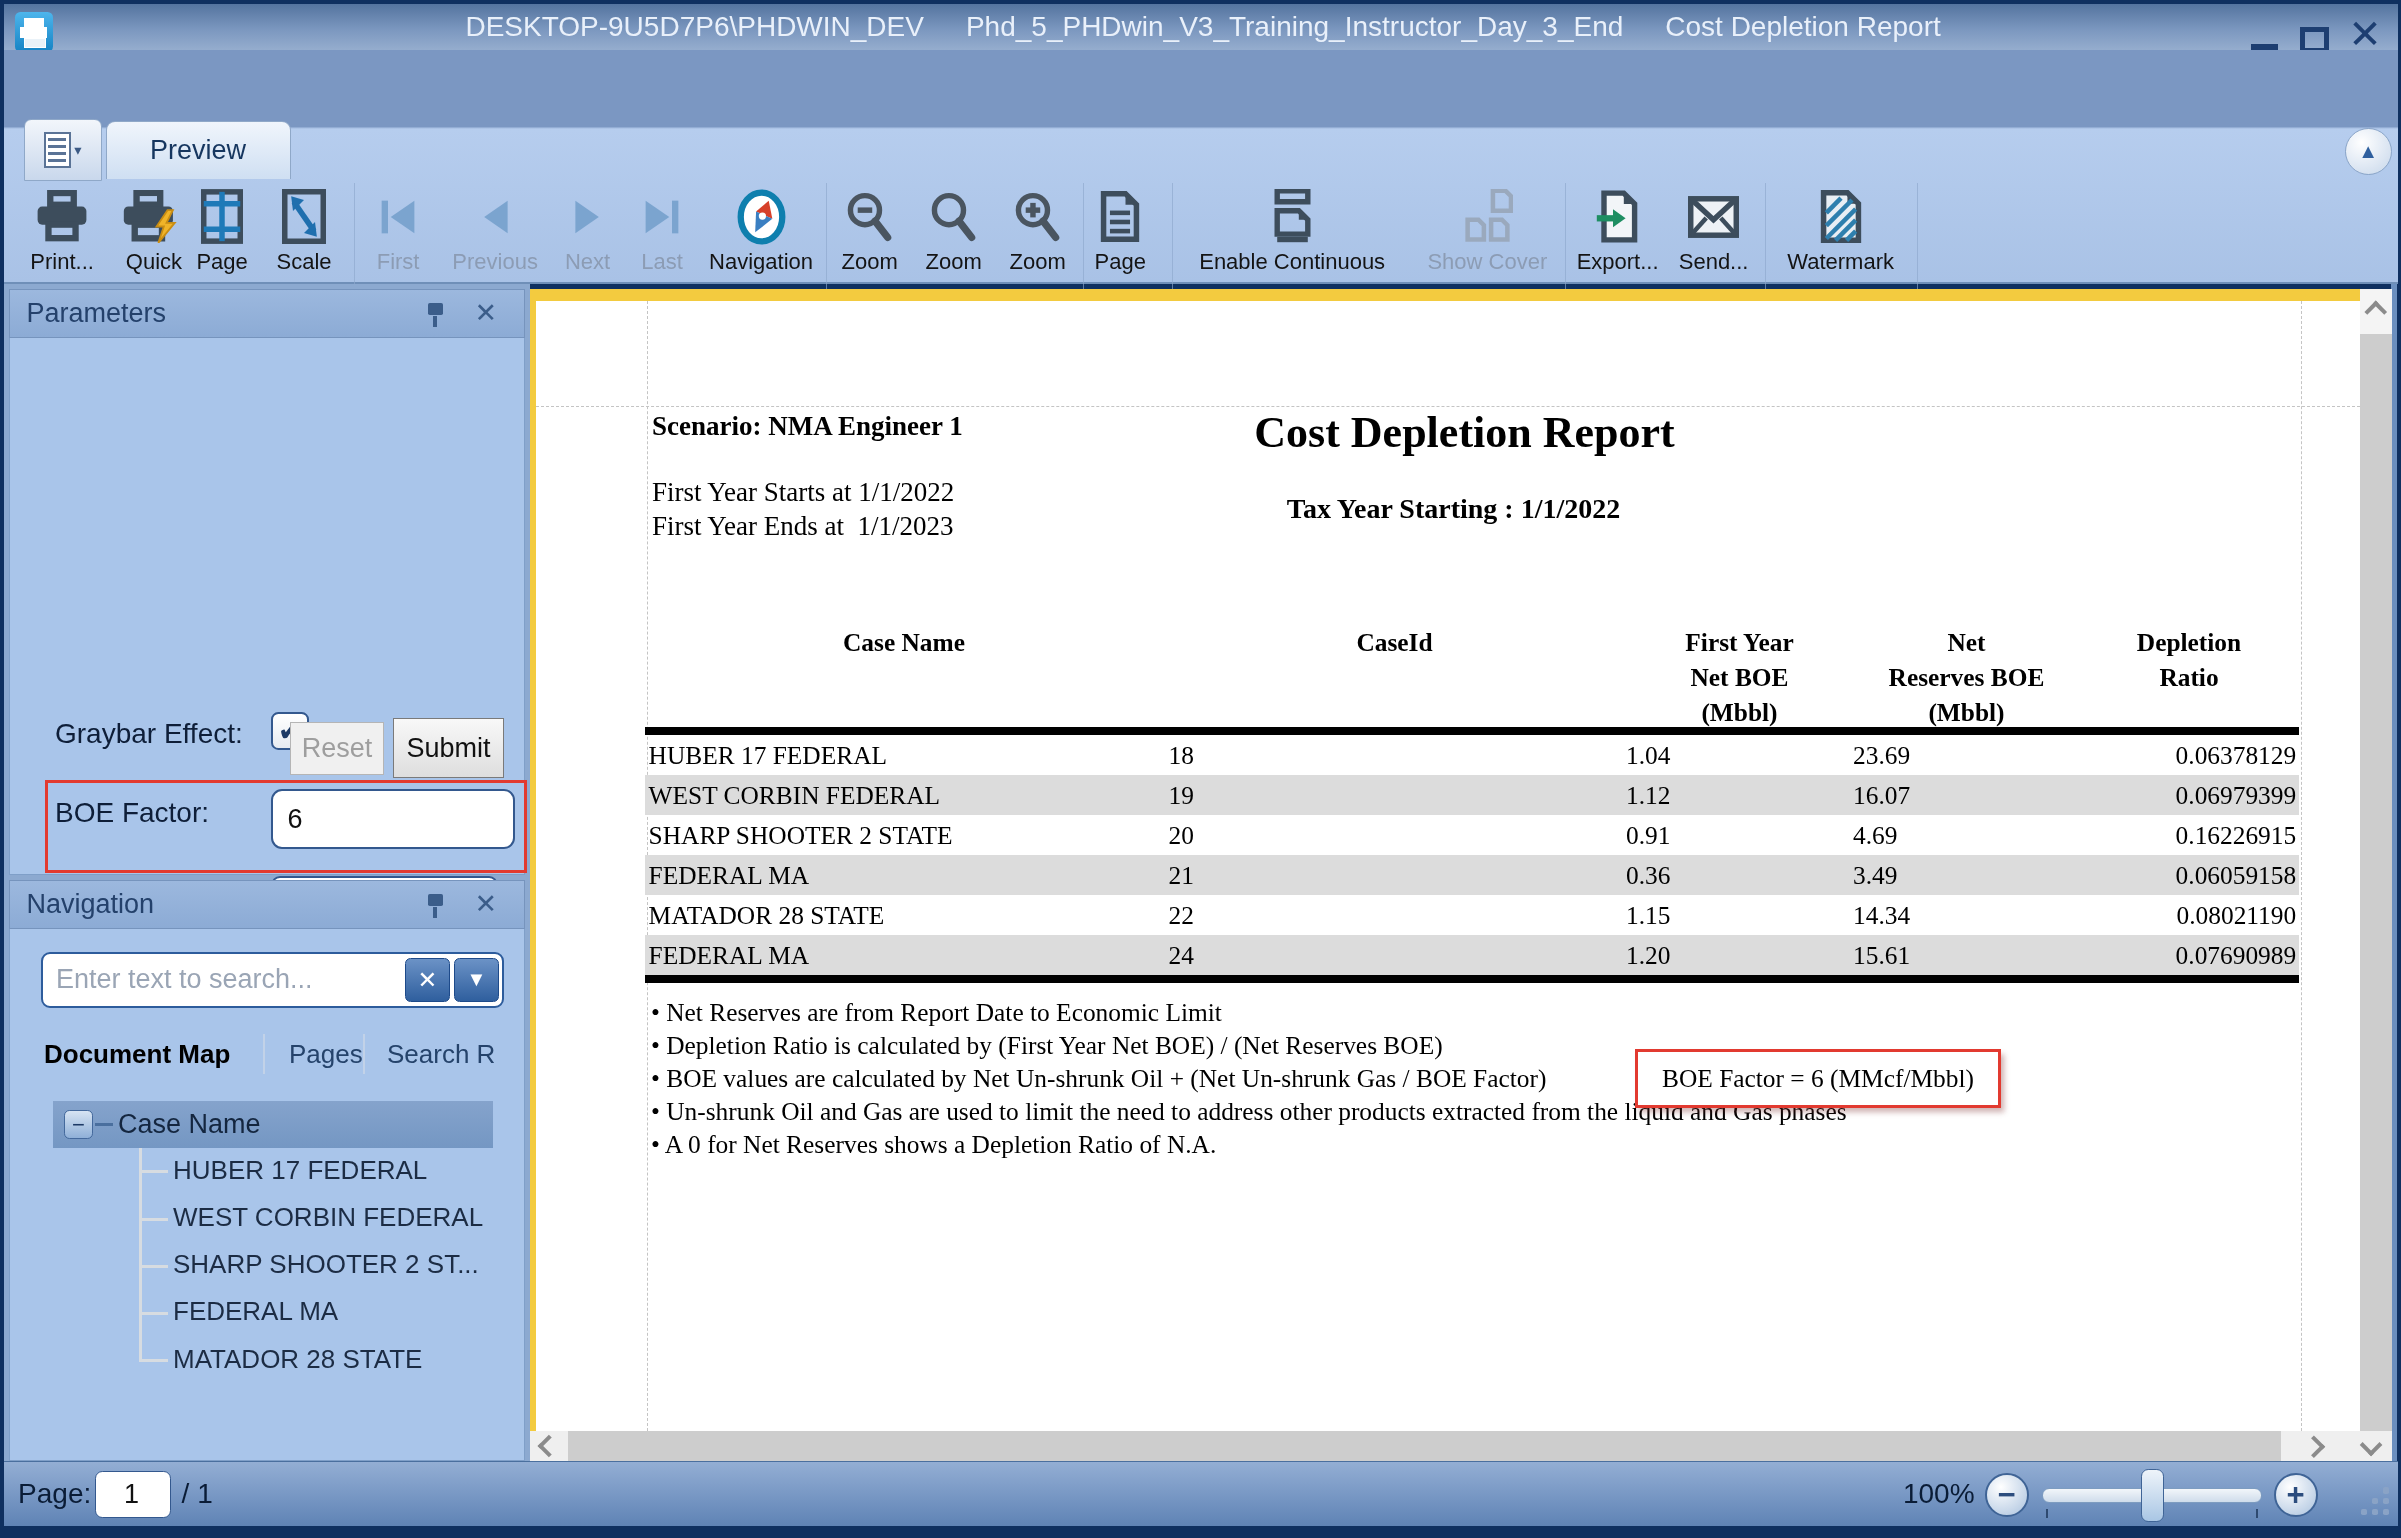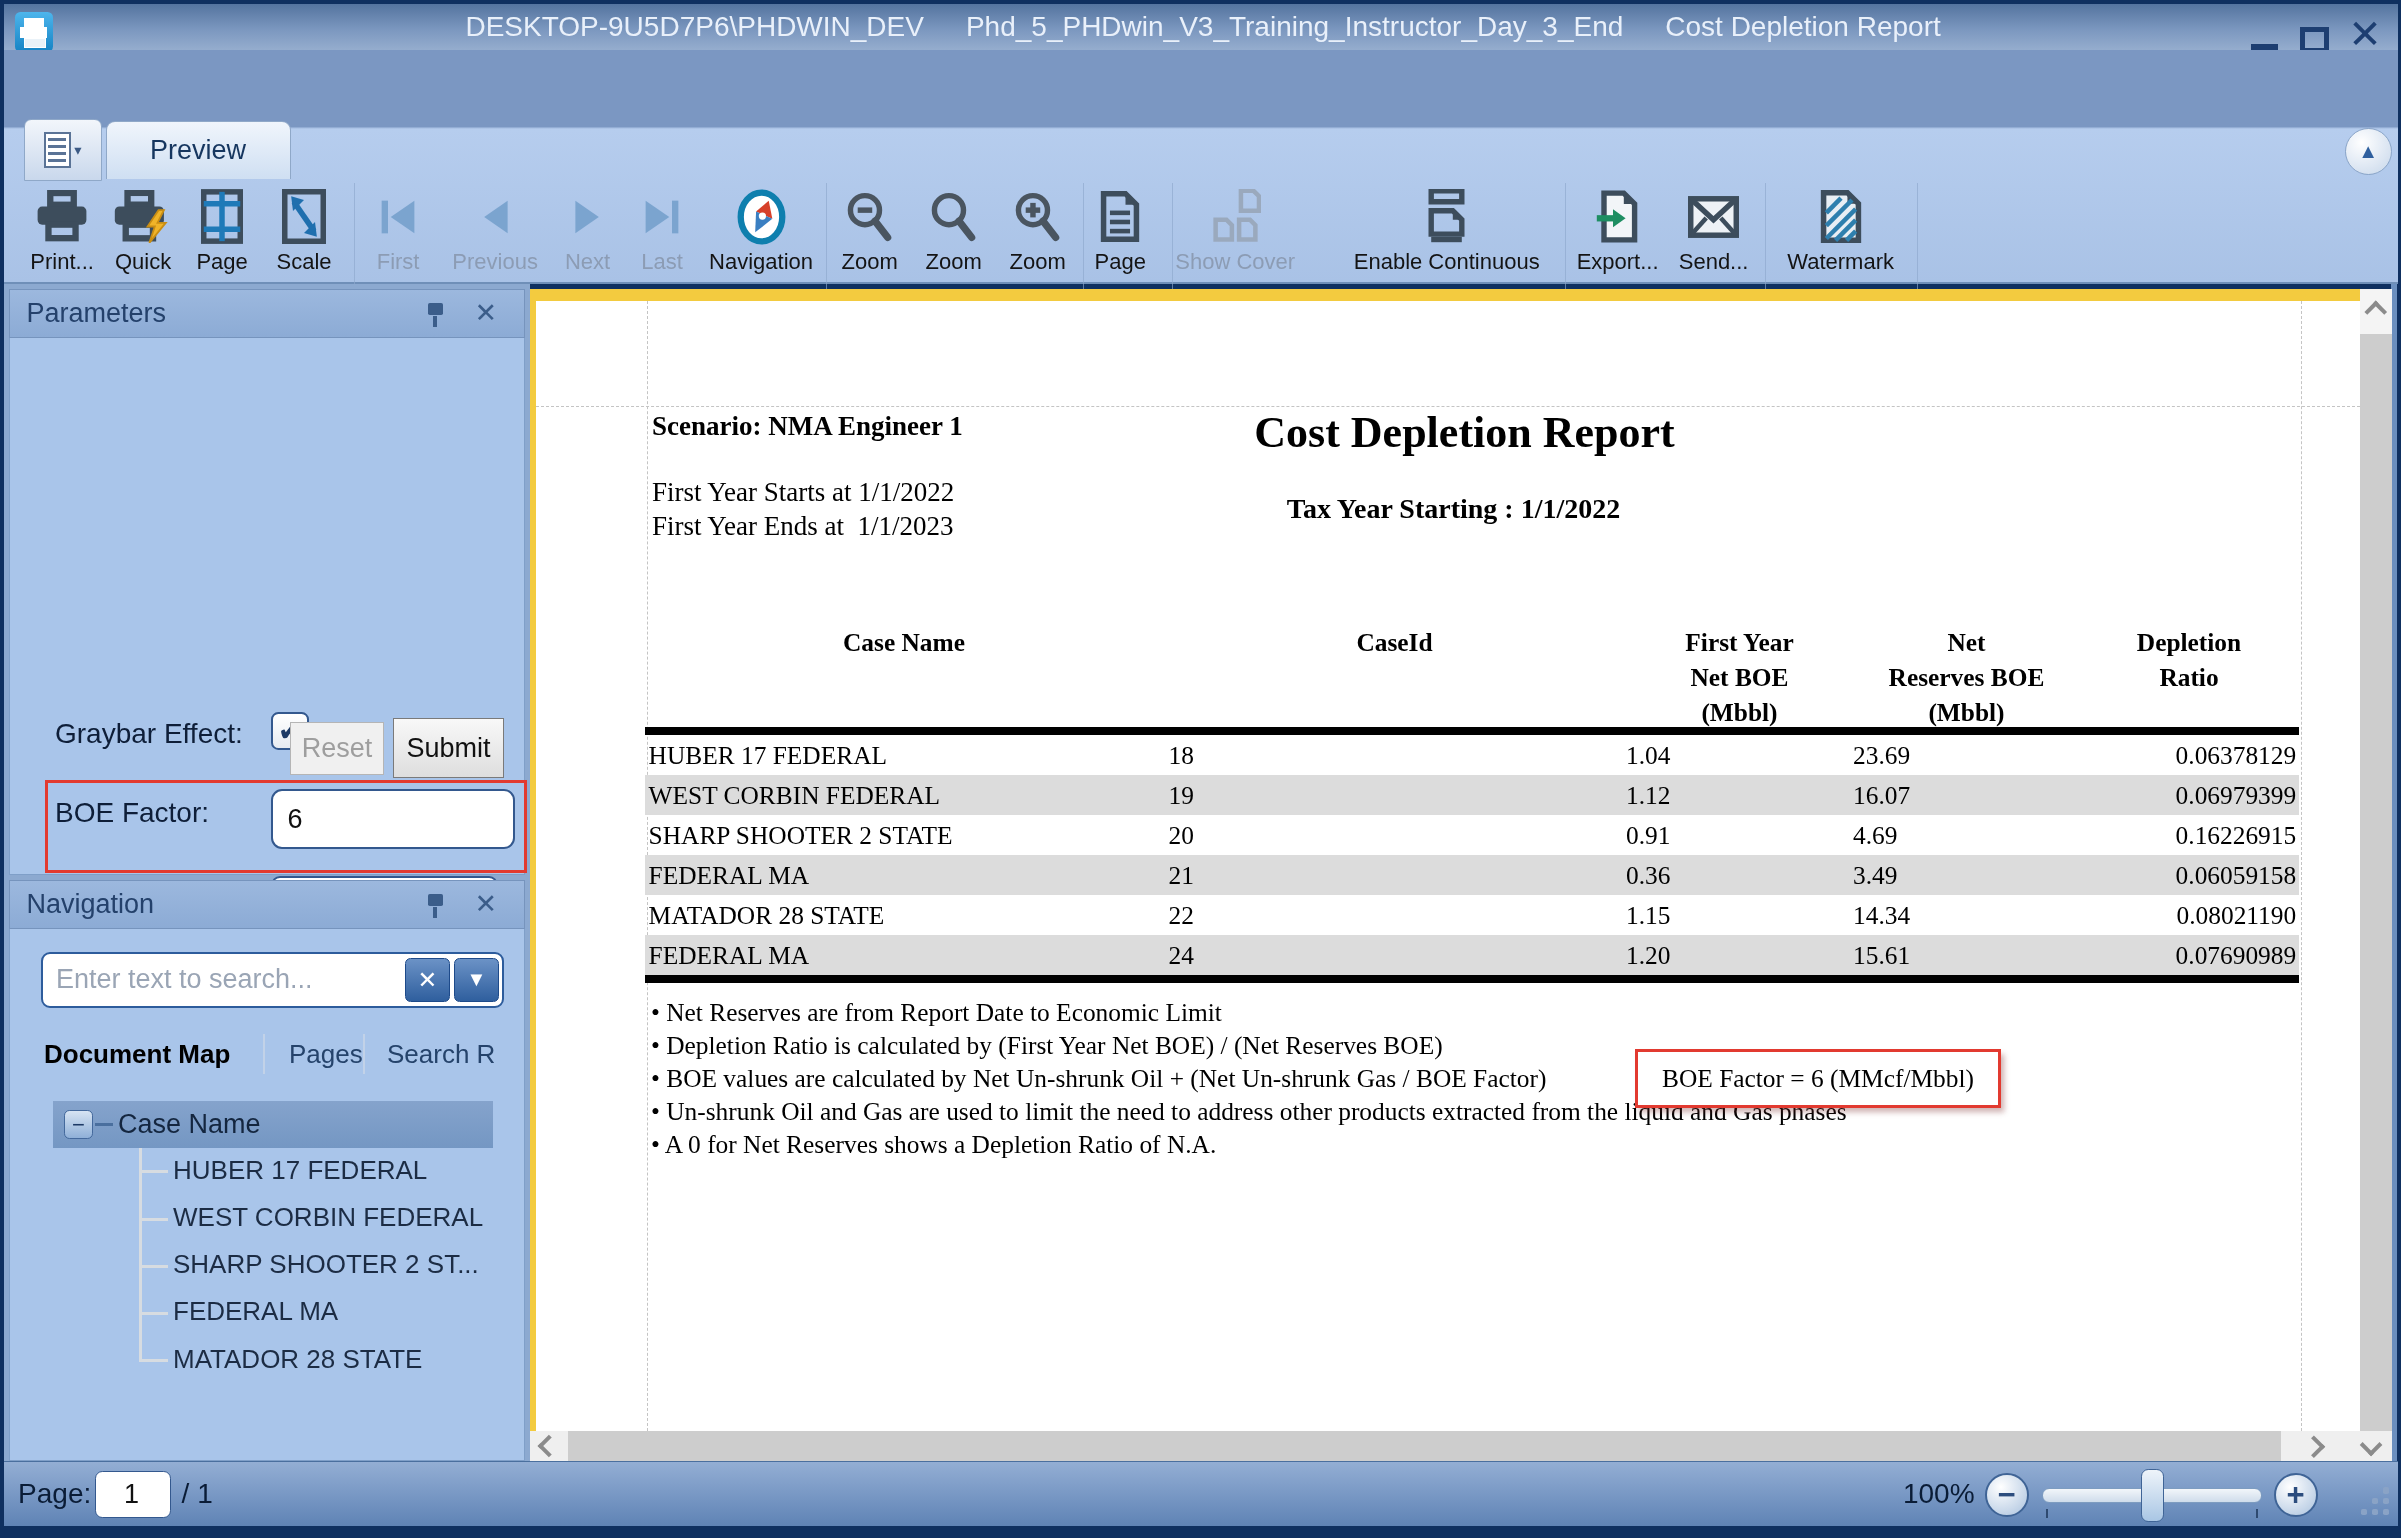--- a/index.html
+++ b/index.html
@@ -177,21 +177,21 @@
         <div class="rbtn" style="width:84px;">
           <span class="ricon">
             <svg width="56" height="53" viewBox="0 0 62 58">
                 <rect x="18" y="3" width="26" height="13" fill="none" stroke="#3d4d5c" stroke-width="7"></rect>
                 <rect x="4" y="18" width="54" height="20" rx="5" fill="#3d4d5c"></rect>
                 <rect x="16" y="38" width="30" height="15" fill="none" stroke="#3d4d5c" stroke-width="7"></rect>
               </svg>
           </span>
           <span class="rlabel">Print...</span>
         </div>
-        <div class="rbtn" style="width:78px;">
+        <div class="rbtn" style="width:78px;align-items:flex-end;">
           <span class="ricon">
             <svg width="60" height="53" viewBox="0 0 66 58">
                 <rect x="16" y="3" width="26" height="13" fill="none" stroke="#3d4d5c" stroke-width="7"></rect>
                 <rect x="2" y="18" width="54" height="20" rx="5" fill="#3d4d5c"></rect>
                 <rect x="14" y="38" width="30" height="15" fill="none" stroke="#3d4d5c" stroke-width="7"></rect>
                 <polygon points="50,22 38,40 46,40 40,58 58,36 49,36 56,22" fill="#f0b429" stroke="#c98d13" stroke-width="2"></polygon>
               </svg>
           </span>
           <span class="rlabel">Quick</span>
         </div>
@@ -319,40 +319,40 @@
                 <path d="M5 5 h24 l12 12 v38 h-36 z" fill="none" stroke="#3d4d5c" stroke-width="6"></path>
                 <polygon points="29,5 41,17 29,17" fill="#3d4d5c"></polygon>
                 <line x1="12" y1="26" x2="34" y2="26" stroke="#3d4d5c" stroke-width="5"></line>
                 <line x1="12" y1="36" x2="34" y2="36" stroke="#3d4d5c" stroke-width="5"></line>
                 <line x1="12" y1="46" x2="34" y2="46" stroke="#3d4d5c" stroke-width="5"></line>
               </svg>
           </span>
           <span class="rlabel">Page</span>
         </div>
         <div class="abs" style="left:89px;top:3.6px;width:1.8px;height:145px;background:#8ea8cc;opacity:.65;"></div>
-        <div class="rbtn" style="width:156px;">
-          <span class="ricon">
-            <svg width="51" height="56" viewBox="0 0 56 62">
-                <path d="M34 2 h14 l6 6 v16 h-20 z" fill="none" stroke="#9aa9bd" stroke-width="5"></path>
-                <path d="M6 34 h12 l6 6 v16 h-18 z" fill="none" stroke="#9aa9bd" stroke-width="5"></path>
-                <path d="M32 34 h12 l6 6 v16 h-18 z" fill="none" stroke="#9aa9bd" stroke-width="5"></path>
-              </svg>
-          </span>
-          <span class="rlabel dis">Show Cover</span>
-        </div>
         <div class="rbtn" style="width:238px;margin-left:16.4px;">
           <span class="ricon">
             <svg width="45" height="56" viewBox="0 0 50 62">
                 <path d="M8 2 h34 v12 h-34 z" fill="none" stroke="#3d4d5c" stroke-width="6"></path>
                 <path d="M8 24 h24 l10 10 v16 h-34 z" fill="none" stroke="#3d4d5c" stroke-width="6"></path>
                 <polygon points="32,24 42,34 32,34" fill="#3d4d5c"></polygon>
                 <path d="M8 56 h34" stroke="#3d4d5c" stroke-width="6"></path>
               </svg>
           </span>
           <span class="rlabel">Enable Continuous</span>
+        </div>
+        <div class="rbtn" style="width:156px;">
+          <span class="ricon">
+            <svg width="51" height="56" viewBox="0 0 56 62">
+                <path d="M34 2 h14 l6 6 v16 h-20 z" fill="none" stroke="#9aa9bd" stroke-width="5"></path>
+                <path d="M6 34 h12 l6 6 v16 h-18 z" fill="none" stroke="#9aa9bd" stroke-width="5"></path>
+                <path d="M32 34 h12 l6 6 v16 h-18 z" fill="none" stroke="#9aa9bd" stroke-width="5"></path>
+              </svg>
+          </span>
+          <span class="rlabel dis">Show Cover</span>
         </div>
       </div>
       <div class="glabel">View</div>
     </div>
     <div class="abs vsep" style="left:1561px;"></div>
 
     <div class="abs rgroup" style="left:1561px;width:200px;">
       <div class="rbtns">
         <div class="rbtn" style="width:98px;">
           <span class="ricon">

